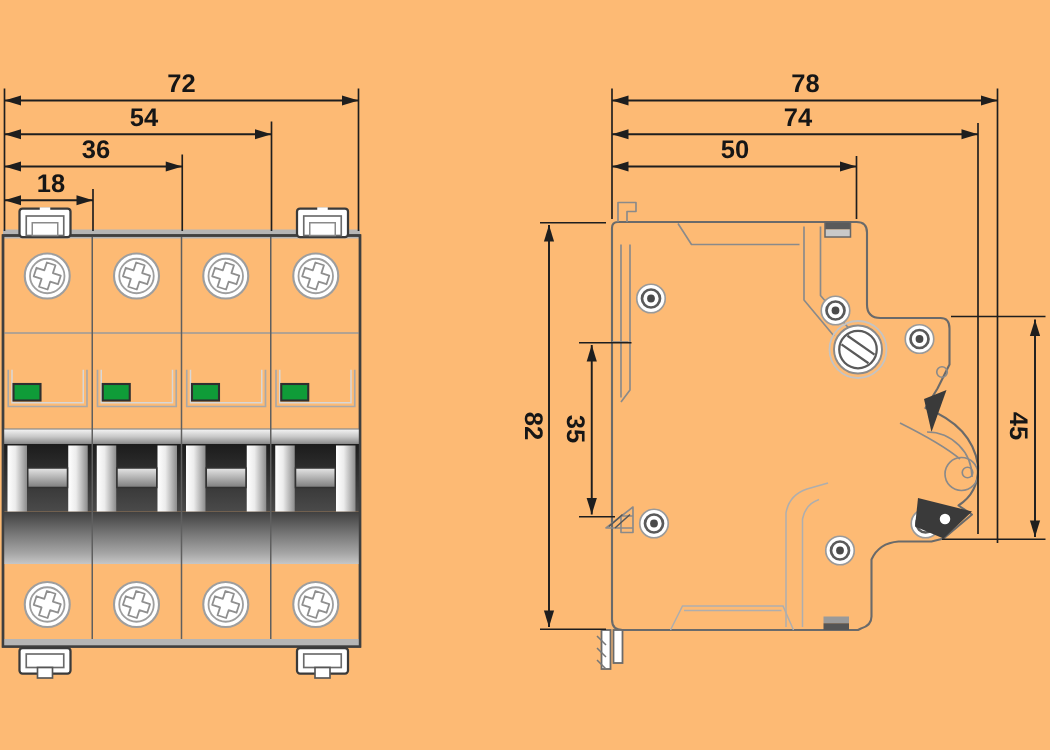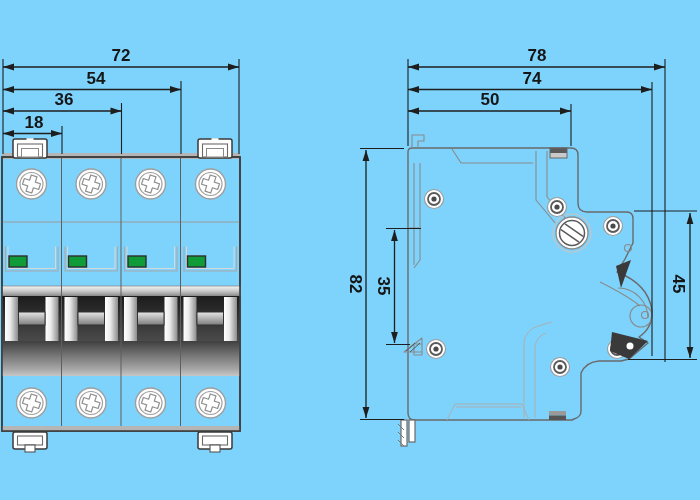--- a/index.html
+++ b/index.html
@@ -1,16 +1,16 @@
 <!DOCTYPE html>
 <html style="--indicator-green: #0f9c38; --dimension-line: #1e1e1e; --body-outline: #3f3f3f; --side-outline: #6a6a6a; --toggle-dark: #2a2a2a;"><head>
 <meta charset="utf-8">
 <style>
   html,body{margin:0;padding:0;background:#ffffff;}
-  #canvas{position:relative;width:700px;height:500px;background:#7dd3fc;overflow:hidden;}
+  #canvas{position:relative;width:700px;height:500px;background:#fdba74;overflow:hidden;}
   svg{display:block;}
   text{font-family:"Liberation Sans","DejaVu Sans",sans-serif;font-weight:bold;font-size:17px;fill:#161616;}
   .dim{stroke:var(--dimension-line,#1e1e1e);stroke-width:1.3;fill:none;}
   .ext{stroke:var(--dimension-line,#1e1e1e);stroke-width:1.1;fill:none;}
   .body-line{stroke:var(--body-outline,#3f3f3f);stroke-width:1.6;fill:none;}
   .mid-line{stroke:#9a9a9a;stroke-width:1.1;fill:none;}
   .light-line{stroke:#aeaeae;stroke-width:1;fill:none;}
   .side-line{stroke:var(--side-outline,#6a6a6a);stroke-width:1.4;fill:none;stroke-linejoin:round;}
   .detail{stroke:#8a8a8a;stroke-width:1.1;fill:none;stroke-linejoin:round;}
 </style>

